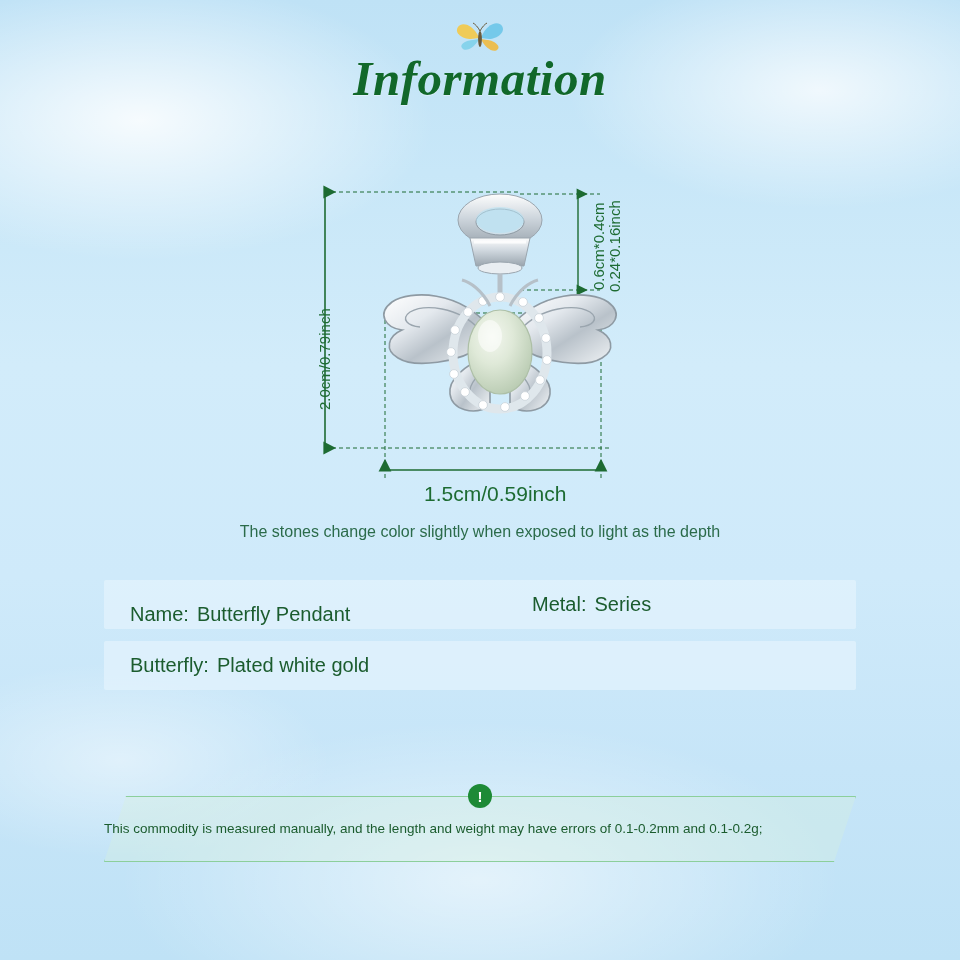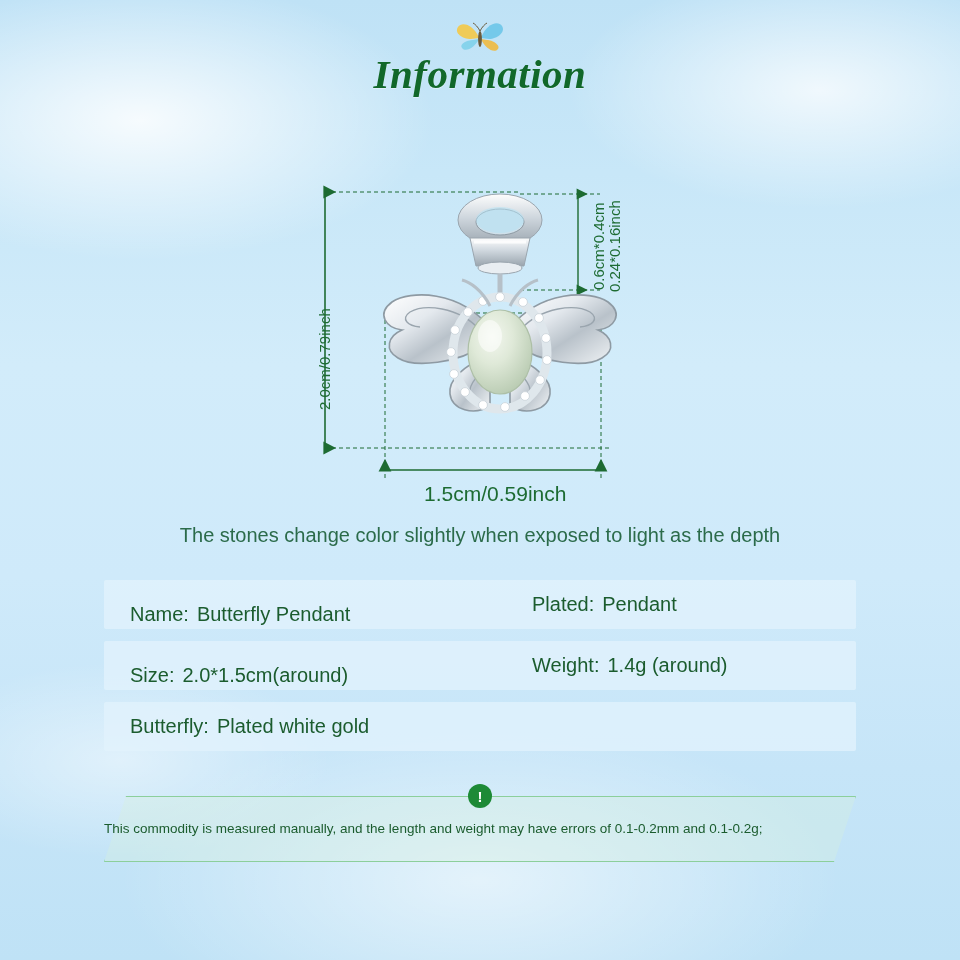--- a/index.html
+++ b/index.html
@@ -32,21 +32,21 @@
     width: 100%;
     text-align: center;
   }
   .butterfly-logo {
     display: block;
     margin: 0 auto -6px auto;
   }
   .title {
     font-family: "Liberation Serif", serif;
     font-style: italic;
-    font-size: 41px;
+    font-size: 49px;
     color: #11682a;
     letter-spacing: 0.5px;
     line-height: 1.1;
     margin: 0;
     text-shadow: 0 1px 0 rgba(255,255,255,0.4);
   }
 
   
   .diagram {
     position: absolute;
@@ -67,21 +67,21 @@
   }
 
   
   .stone-note {
     position: absolute;
     top: 520px;
     left: 0;
     width: 100%;
     text-align: center;
     color: #2b6b4a;
-    font-size: 20px;
+    font-size: 16px;
     line-height: 1.55;
   }
 
   
   .specs {
     position: absolute;
     top: 580px;
     left: 104px;
     width: 752px;
   }
@@ -287,35 +287,25 @@
   </div>
 
   <div class="specs">
 
     <div class="spec-row">
       <div class="spec-cell left">
         <span class="k">Name:</span>
         <span class="v">Butterfly Pendant</span>
       </div>
       <div class="spec-cell">
-        <span class="k">Plated:</span>
-        <span class="v">Pendant</span>
+        <span class="k">Metal:</span>
+        <span class="v">Series</span>
       </div>
     </div>
 
-    <div class="spec-row">
-      <div class="spec-cell left">
-        <span class="k">Size:</span>
-        <span class="v">2.0*1.5cm(around)</span>
-      </div>
-      <div class="spec-cell">
-        <span class="k">Weight:</span>
-        <span class="v">1.4g (around)</span>
-      </div>
-    </div>
 
     <div class="spec-row">
       <div class="spec-cell">
         <span class="k">Butterfly:</span>
         <span class="v">Plated white gold</span>
       </div>
     </div>
 
   </div>
 

